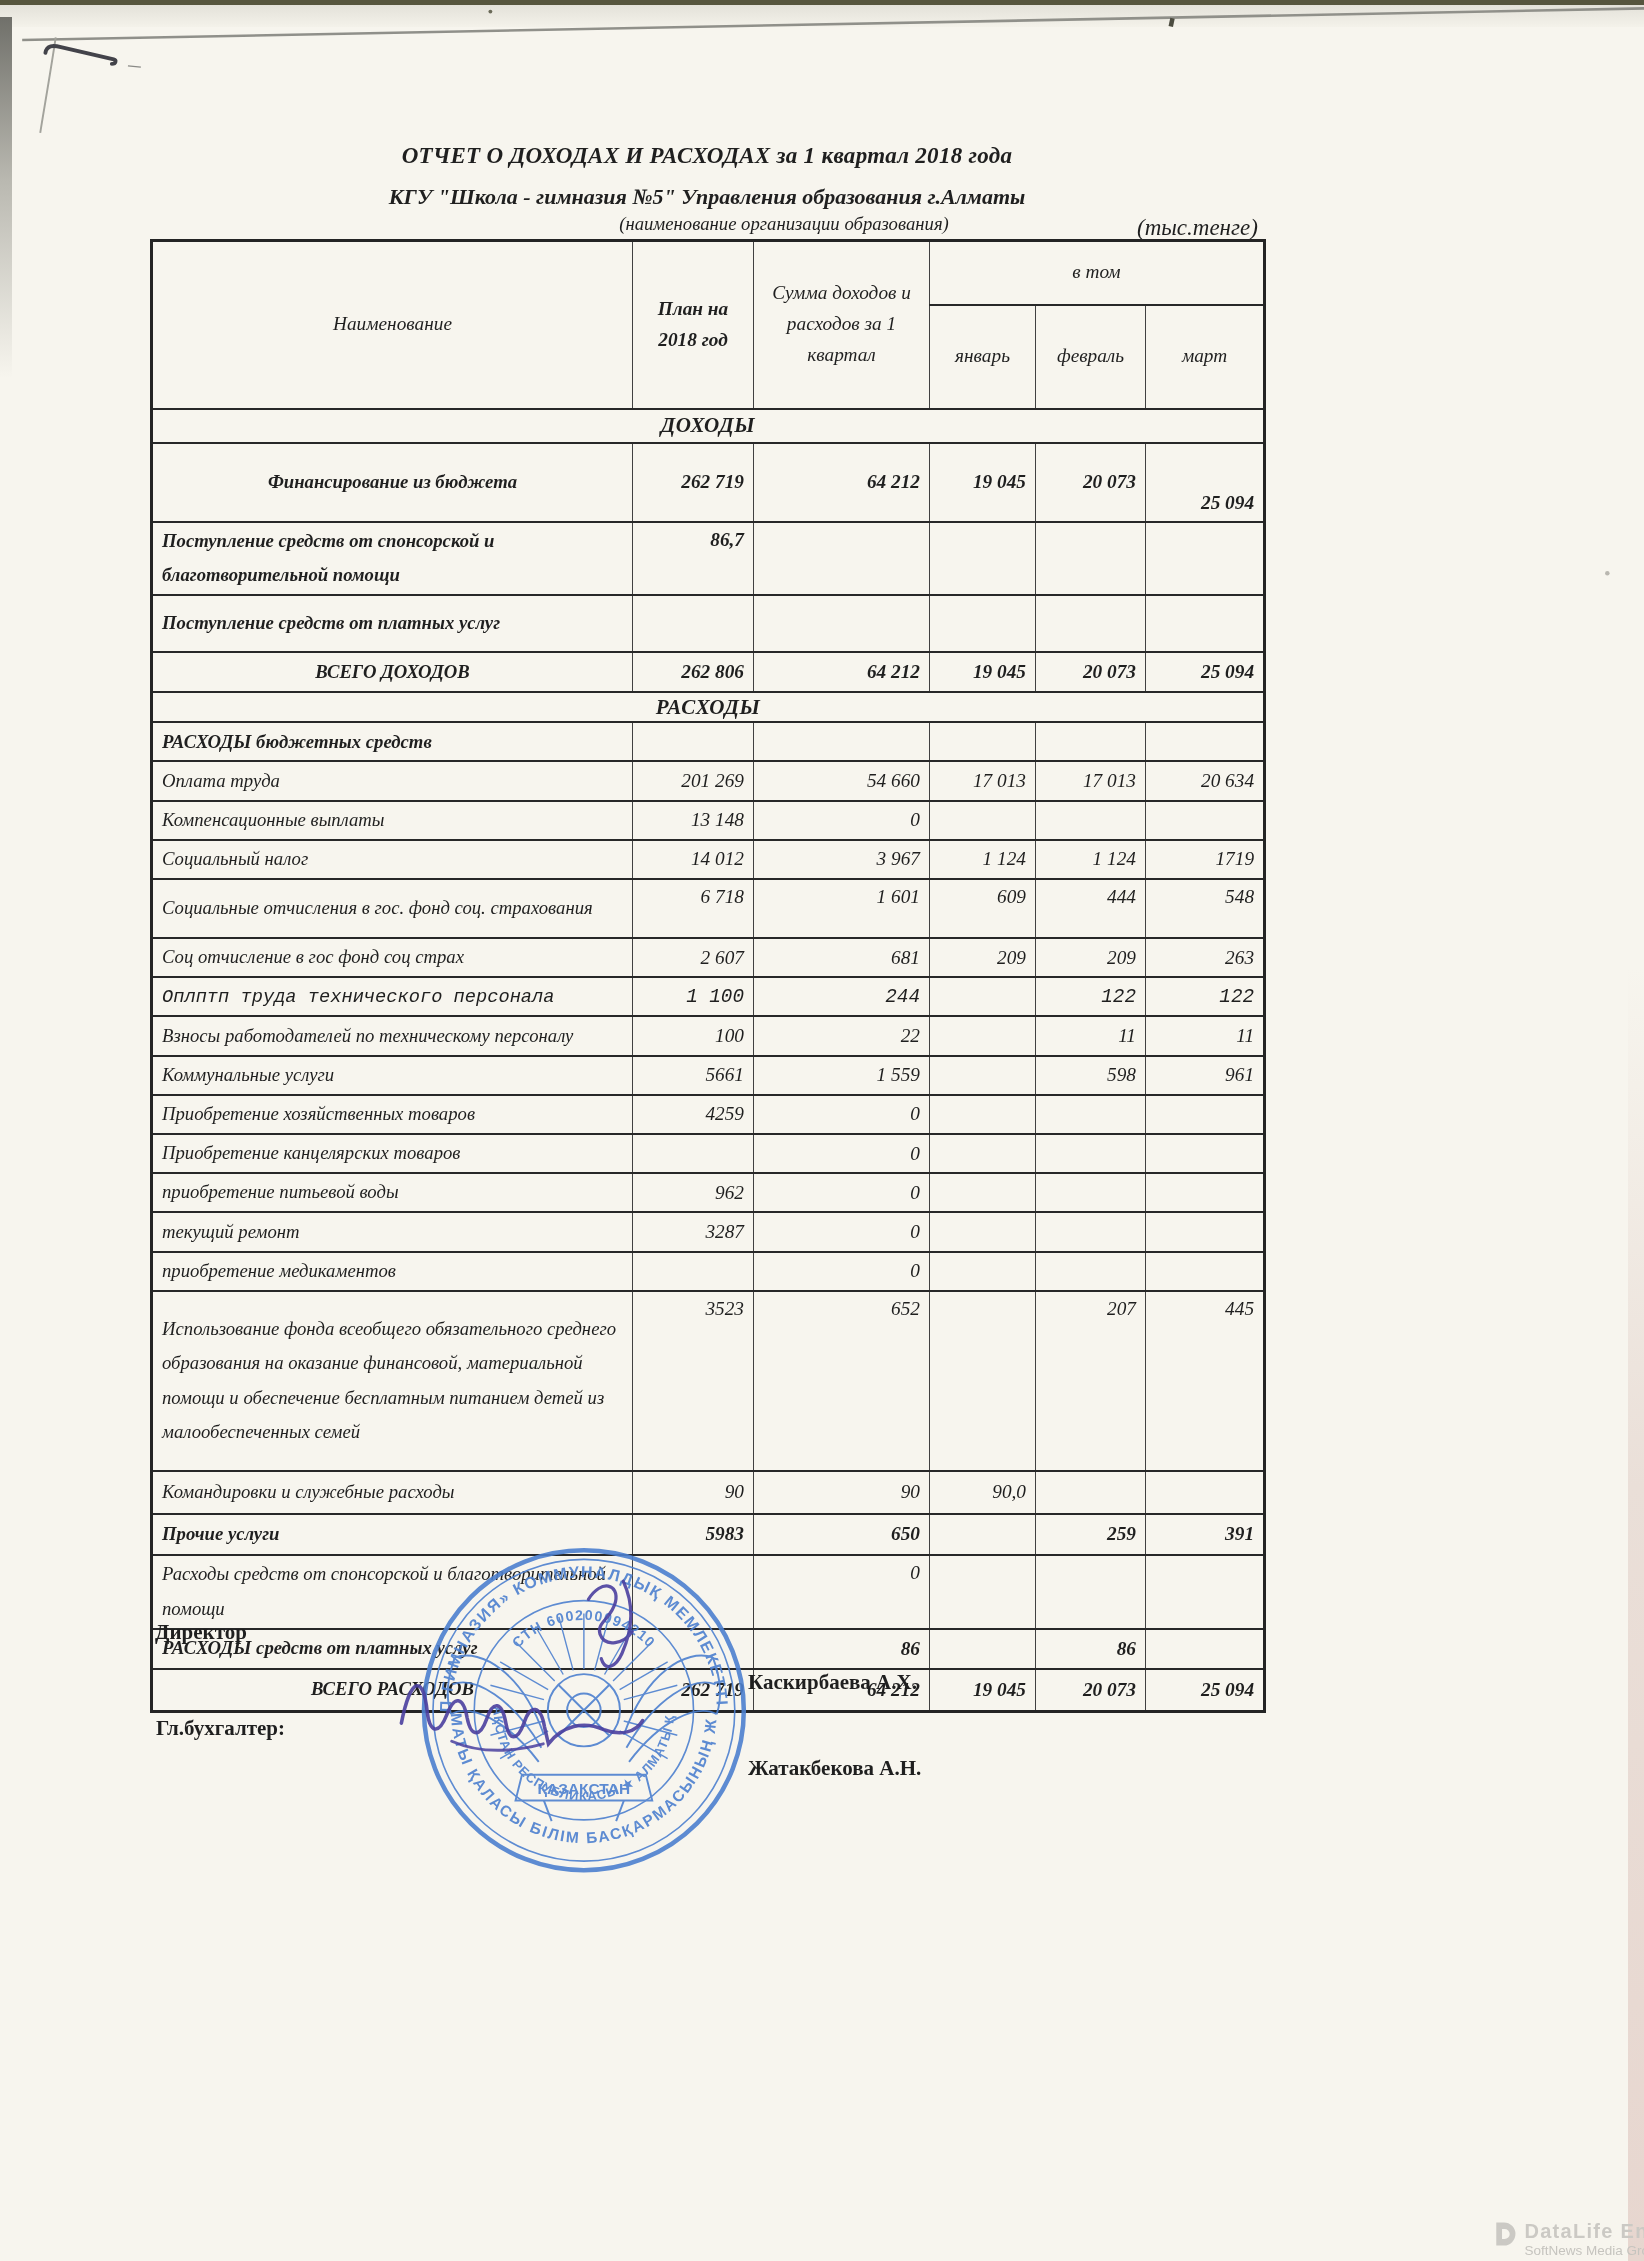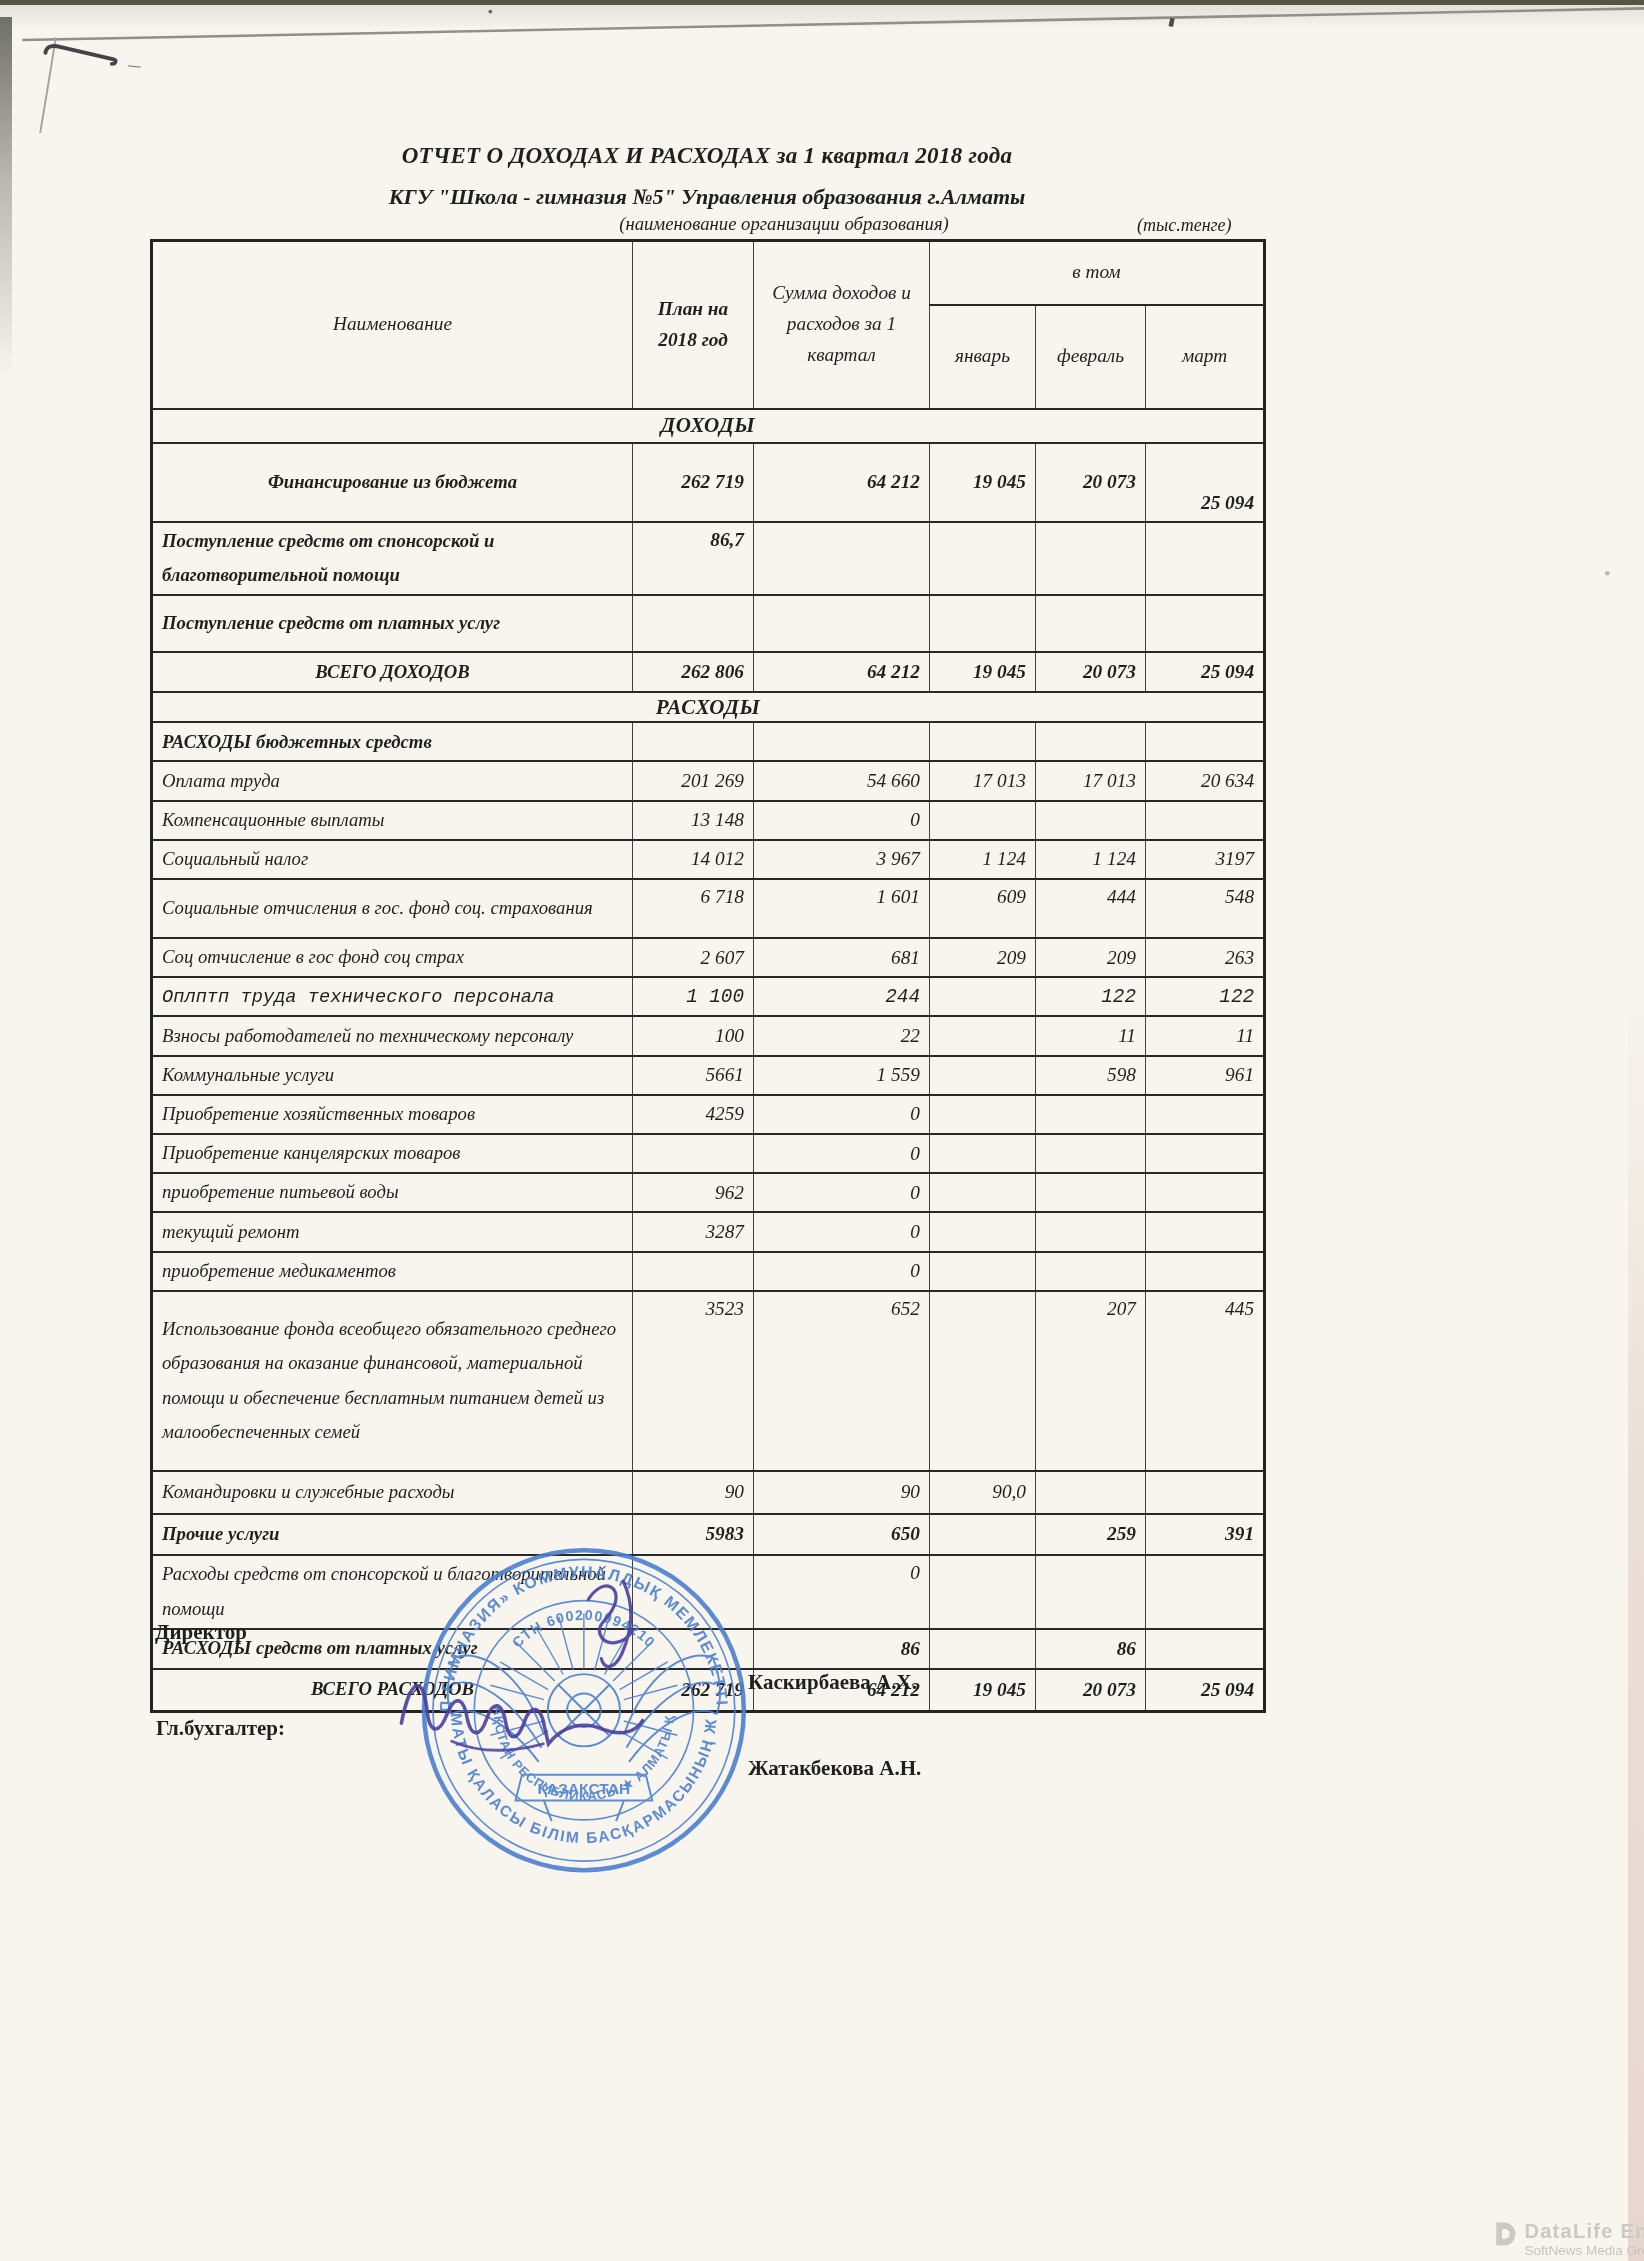--- a/index.html
+++ b/index.html
@@ -17,21 +17,21 @@
     background:linear-gradient(#70706a,#b9b8b0 45%,rgba(220,219,212,0));}
   .right-edge-strip{position:absolute;right:0;top:967px;width:17px;height:1294px;
     background:linear-gradient(rgba(233,224,216,0),#eadfd8 40%,#e7d6cf);}
   
   .title-1{position:absolute;left:150px;top:143px;width:1114px;text-align:center;
     font-size:23px;font-weight:bold;font-style:italic;letter-spacing:0.3px;}
   .title-2{position:absolute;left:150px;top:184px;width:1114px;text-align:center;
     font-size:22px;font-weight:bold;font-style:italic;}
   .org-note{position:absolute;left:568px;top:213px;width:432px;text-align:center;
     font-size:18.7px;font-style:italic;}
-  .unit-note{position:absolute;left:1137px;top:215px;font-size:18px;font-style:italic;}
+  .unit-note{position:absolute;left:1137px;top:215px;font-size:23px;font-style:italic;}
   
   table.report{
     position:absolute;left:150px;top:239px;width:1114px;
     border-collapse:collapse;table-layout:fixed;
     border:3.2px solid #242424;
   }
   table.report th,table.report td{
     border-left:1.3px solid #414141;border-right:1.3px solid #414141;
     border-top:2.6px solid #282828;border-bottom:2.6px solid #282828;
     padding:1.3px 9px;vertical-align:middle;overflow:hidden;
@@ -158,21 +158,21 @@
         <td class="c-num"></td>
         <td class="c-num"></td>
         <td class="c-num"></td>
       </tr>
       <tr style="height: 31px;">
         <td class="c-label">Социальный налог</td>
         <td class="c-num">14 012</td>
         <td class="c-num">3 967</td>
         <td class="c-num">1 124</td>
         <td class="c-num">1 124</td>
-        <td class="c-num">3197</td>
+        <td class="c-num">1719</td>
       </tr>
       <tr class="r-valtop" style="height: 59px;">
         <td class="c-label">Социальные отчисления в гос. фонд соц. страхования</td>
         <td class="c-num">6 718</td>
         <td class="c-num">1 601</td>
         <td class="c-num">609</td>
         <td class="c-num">444</td>
         <td class="c-num">548</td>
       </tr>
       <tr style="height: 32px;">

